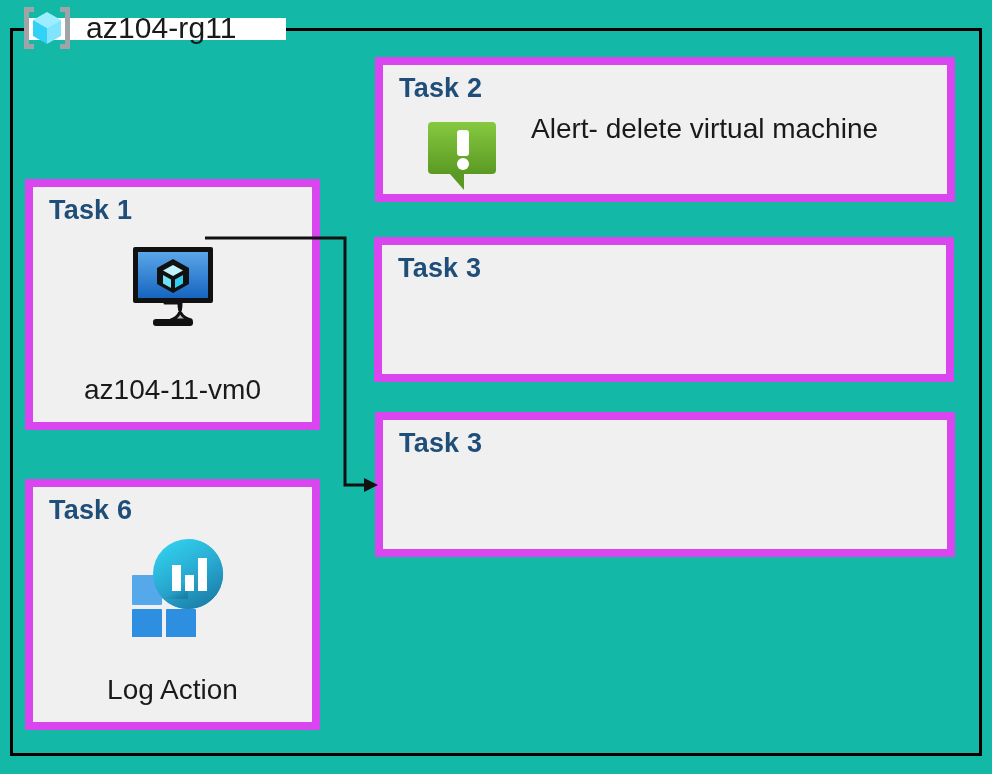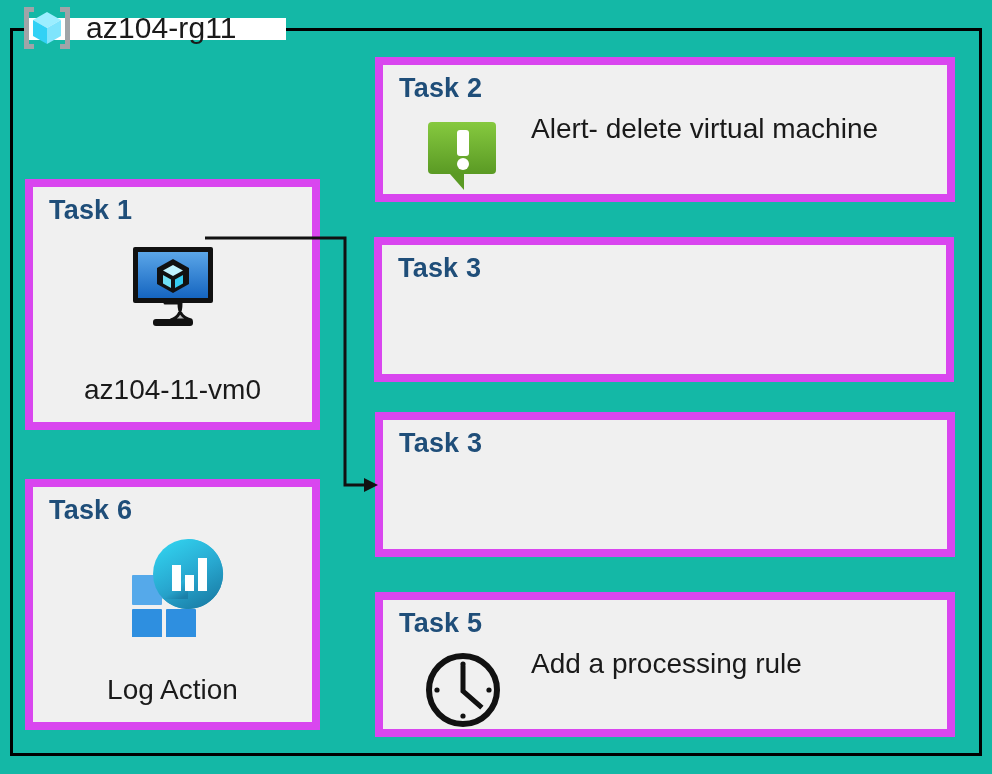--- a/index.html
+++ b/index.html
@@ -248,35 +248,19 @@
   </div>
 
   <div class="task-box wide" style="left:374px; top:237px;">
     <div class="task-head">Task 3</div>
   </div>
 
   <div class="task-box wide" style="left:375px; top:412px;">
     <div class="task-head">Task 3</div>
   </div>
 
-  <div class="task-box wide" style="left:375px; top:592px;">
-    <div class="task-head">Task 5</div>
-    <div class="task-body-row">
-      <span class="icon-slot">
-        <svg width="80" height="80" viewBox="0 0 80 80">
-          <circle cx="40" cy="40" r="34" fill="none" stroke="#111111" stroke-width="6"></circle>
-          <circle cx="40" cy="14" r="2.6" fill="#111111"></circle>
-          <circle cx="66" cy="40" r="2.6" fill="#111111"></circle>
-          <circle cx="40" cy="66" r="2.6" fill="#111111"></circle>
-          <circle cx="14" cy="40" r="2.6" fill="#111111"></circle>
-          <path d="M40 18 L40 41 L57 56" fill="none" stroke="#111111" stroke-width="5" stroke-linecap="square" stroke-linejoin="miter"></path>
-        </svg>
-      </span>
-      <span class="task-label">Add a processing rule</span>
-    </div>
-  </div>
 
   <svg class="connector" width="992" height="774">
     <path d="M205 238 H345 V485 H367" fill="none" stroke="#111111" stroke-width="3"></path>
     <path d="M364 478 L378 485 L364 492 Z" fill="#111111"></path>
   </svg>
 
 </div>
 
 </body></html>

